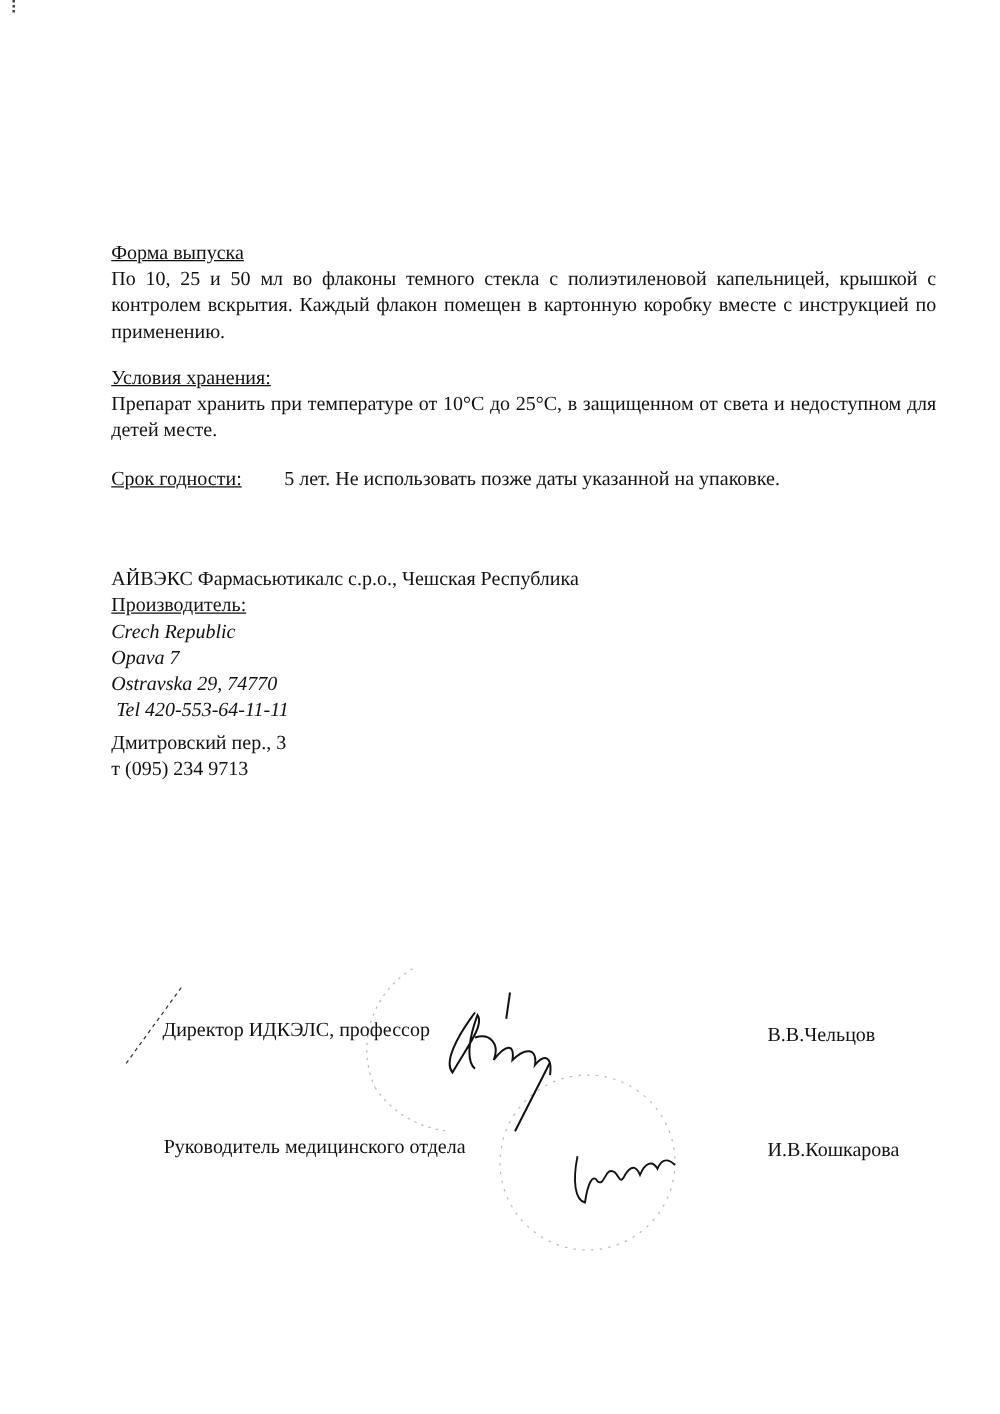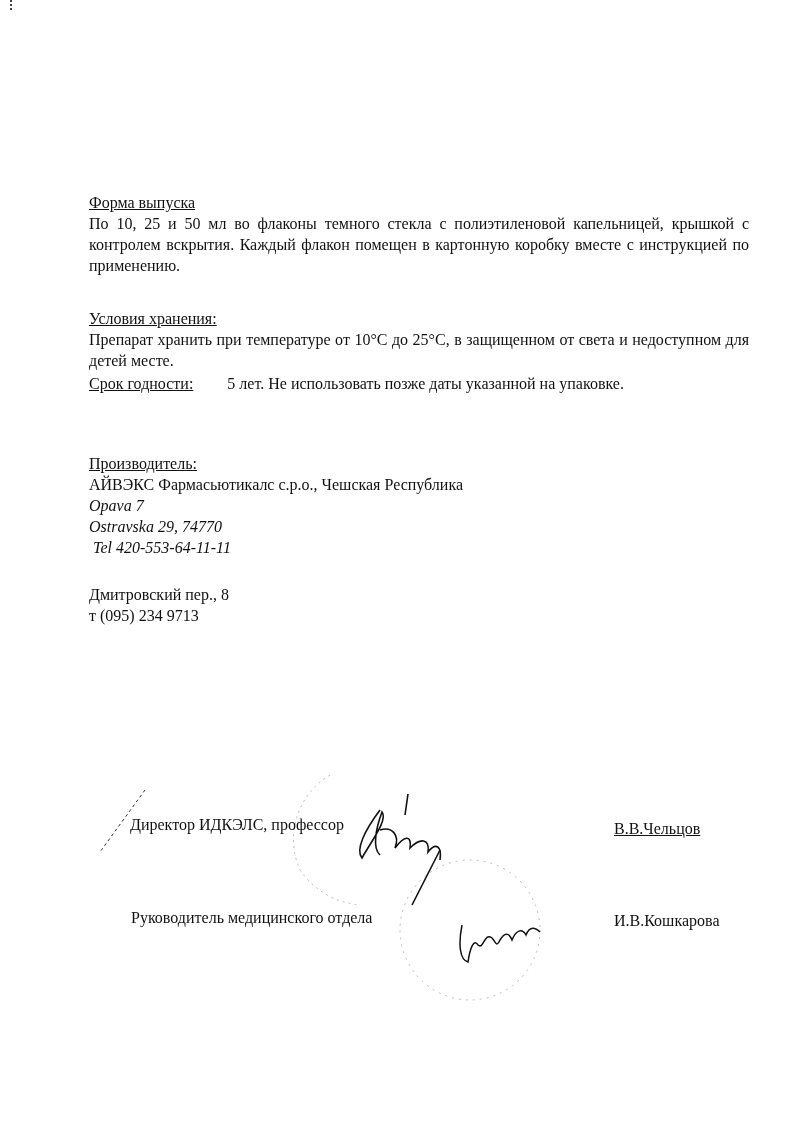--- a/index.html
+++ b/index.html
@@ -27,42 +27,43 @@
       <span></span>
       <span></span>
       <span></span>
     </div>
 
   <div class="block" style="top:192px;">
     <span class="line u">Форма выпуска</span>
     <div class="just">По 10, 25 и 50 мл во флаконы темного стекла с полиэтиленовой капельницей, крышкой с контролем вскрытия. Каждый флакон помещен в картонную коробку вместе с инструкцией по применению.</div>
   </div>
 
-  <div class="block" style="top:308px;">
+  <div class="block" style="top:292px;">
     <span class="line u">Условия хранения:</span>
     <div class="just">Препарат хранить при температуре от 10°С до 25°С, в защищенном от света и недоступном для детей месте.</div>
   </div>
 
   <div class="block" style="top:373px;">
     <span class="u">Срок годности:</span>
     <span style="display:inline-block;width:26px;"></span>
     <span>5 лет. Не использовать позже даты указанной на упаковке.</span>
   </div>
 
 
   <div class="block" style="top:453px;">
+    <span class="line">АЙВЭКС Фармасьютикалс с.р.о., Чешская Республика</span>
     <span class="line u">Производитель:</span>
-    <span class="line">АЙВЭКС Фармасьютикалс с.р.о., Чешская Республика</span>
+    <span class="line it">Crech Republic</span>
     <span class="line it">Opava 7</span>
     <span class="line it">Ostravska 29, 74770</span>
     <span class="line it" style="white-space:pre;font-style:italic;"> Tel 420-553-64-11-11</span>
   </div>
 
   <div class="block" style="top:584px;">
-    <span class="line">Дмитровский пер., 8</span>
+    <span class="line">Дмитровский пер., 3</span>
     <span class="line">т (095) 234 9713</span>
   </div>
 
   <svg class="sig" style="left:0;top:0;width:800px;height:1131px;">
     <g stroke="#bbbbbb" stroke-width="1" stroke-dasharray="2 4" fill="none">
       <path d="M330 775 A75 75 0 0 0 300 870"></path>
       <path d="M300 870 A80 80 0 0 0 360 905"></path>
     </g>
     <g stroke="#bbbbbb" stroke-width="1" stroke-dasharray="2 5" fill="none">
       <circle cx="470" cy="930" r="70"></circle>
@@ -75,18 +76,18 @@
       <path d="M380 810 C365 830 355 850 362 858 C372 840 388 820 382 812 C376 828 372 848 380 855"></path>
       <path d="M380 830 C392 826 400 835 395 848 C404 836 412 834 410 848 C420 838 430 838 428 852 C436 842 442 846 440 860"></path>
       <path d="M440 850 L412 905"></path>
     </g>
     <g stroke="#111" stroke-width="1.5" fill="none">
       <path d="M462 925 C458 945 460 960 468 962 C470 948 474 938 478 945 C484 950 484 932 492 938 C496 942 496 948 500 940 C506 930 510 935 512 940 C516 930 522 928 526 935 C530 925 536 928 540 932"></path>
     </g>
   </svg>
 
   <div class="sig-row" style="left:130px;top:816px;">Директор ИДКЭЛС, профессор</div>
-  <div class="sig-row" style="left:614px;top:820px;text-decoration:underline;">В.В.Чельцов</div>
+  <div class="sig-row" style="left:614px;top:820px;">В.В.Чельцов</div>
 
   <div class="sig-row" style="left:131px;top:909px;">Руководитель медицинского отдела</div>
   <div class="sig-row" style="left:614px;top:912px;">И.В.Кошкарова</div>
 
 </div>
 
 </body></html>

